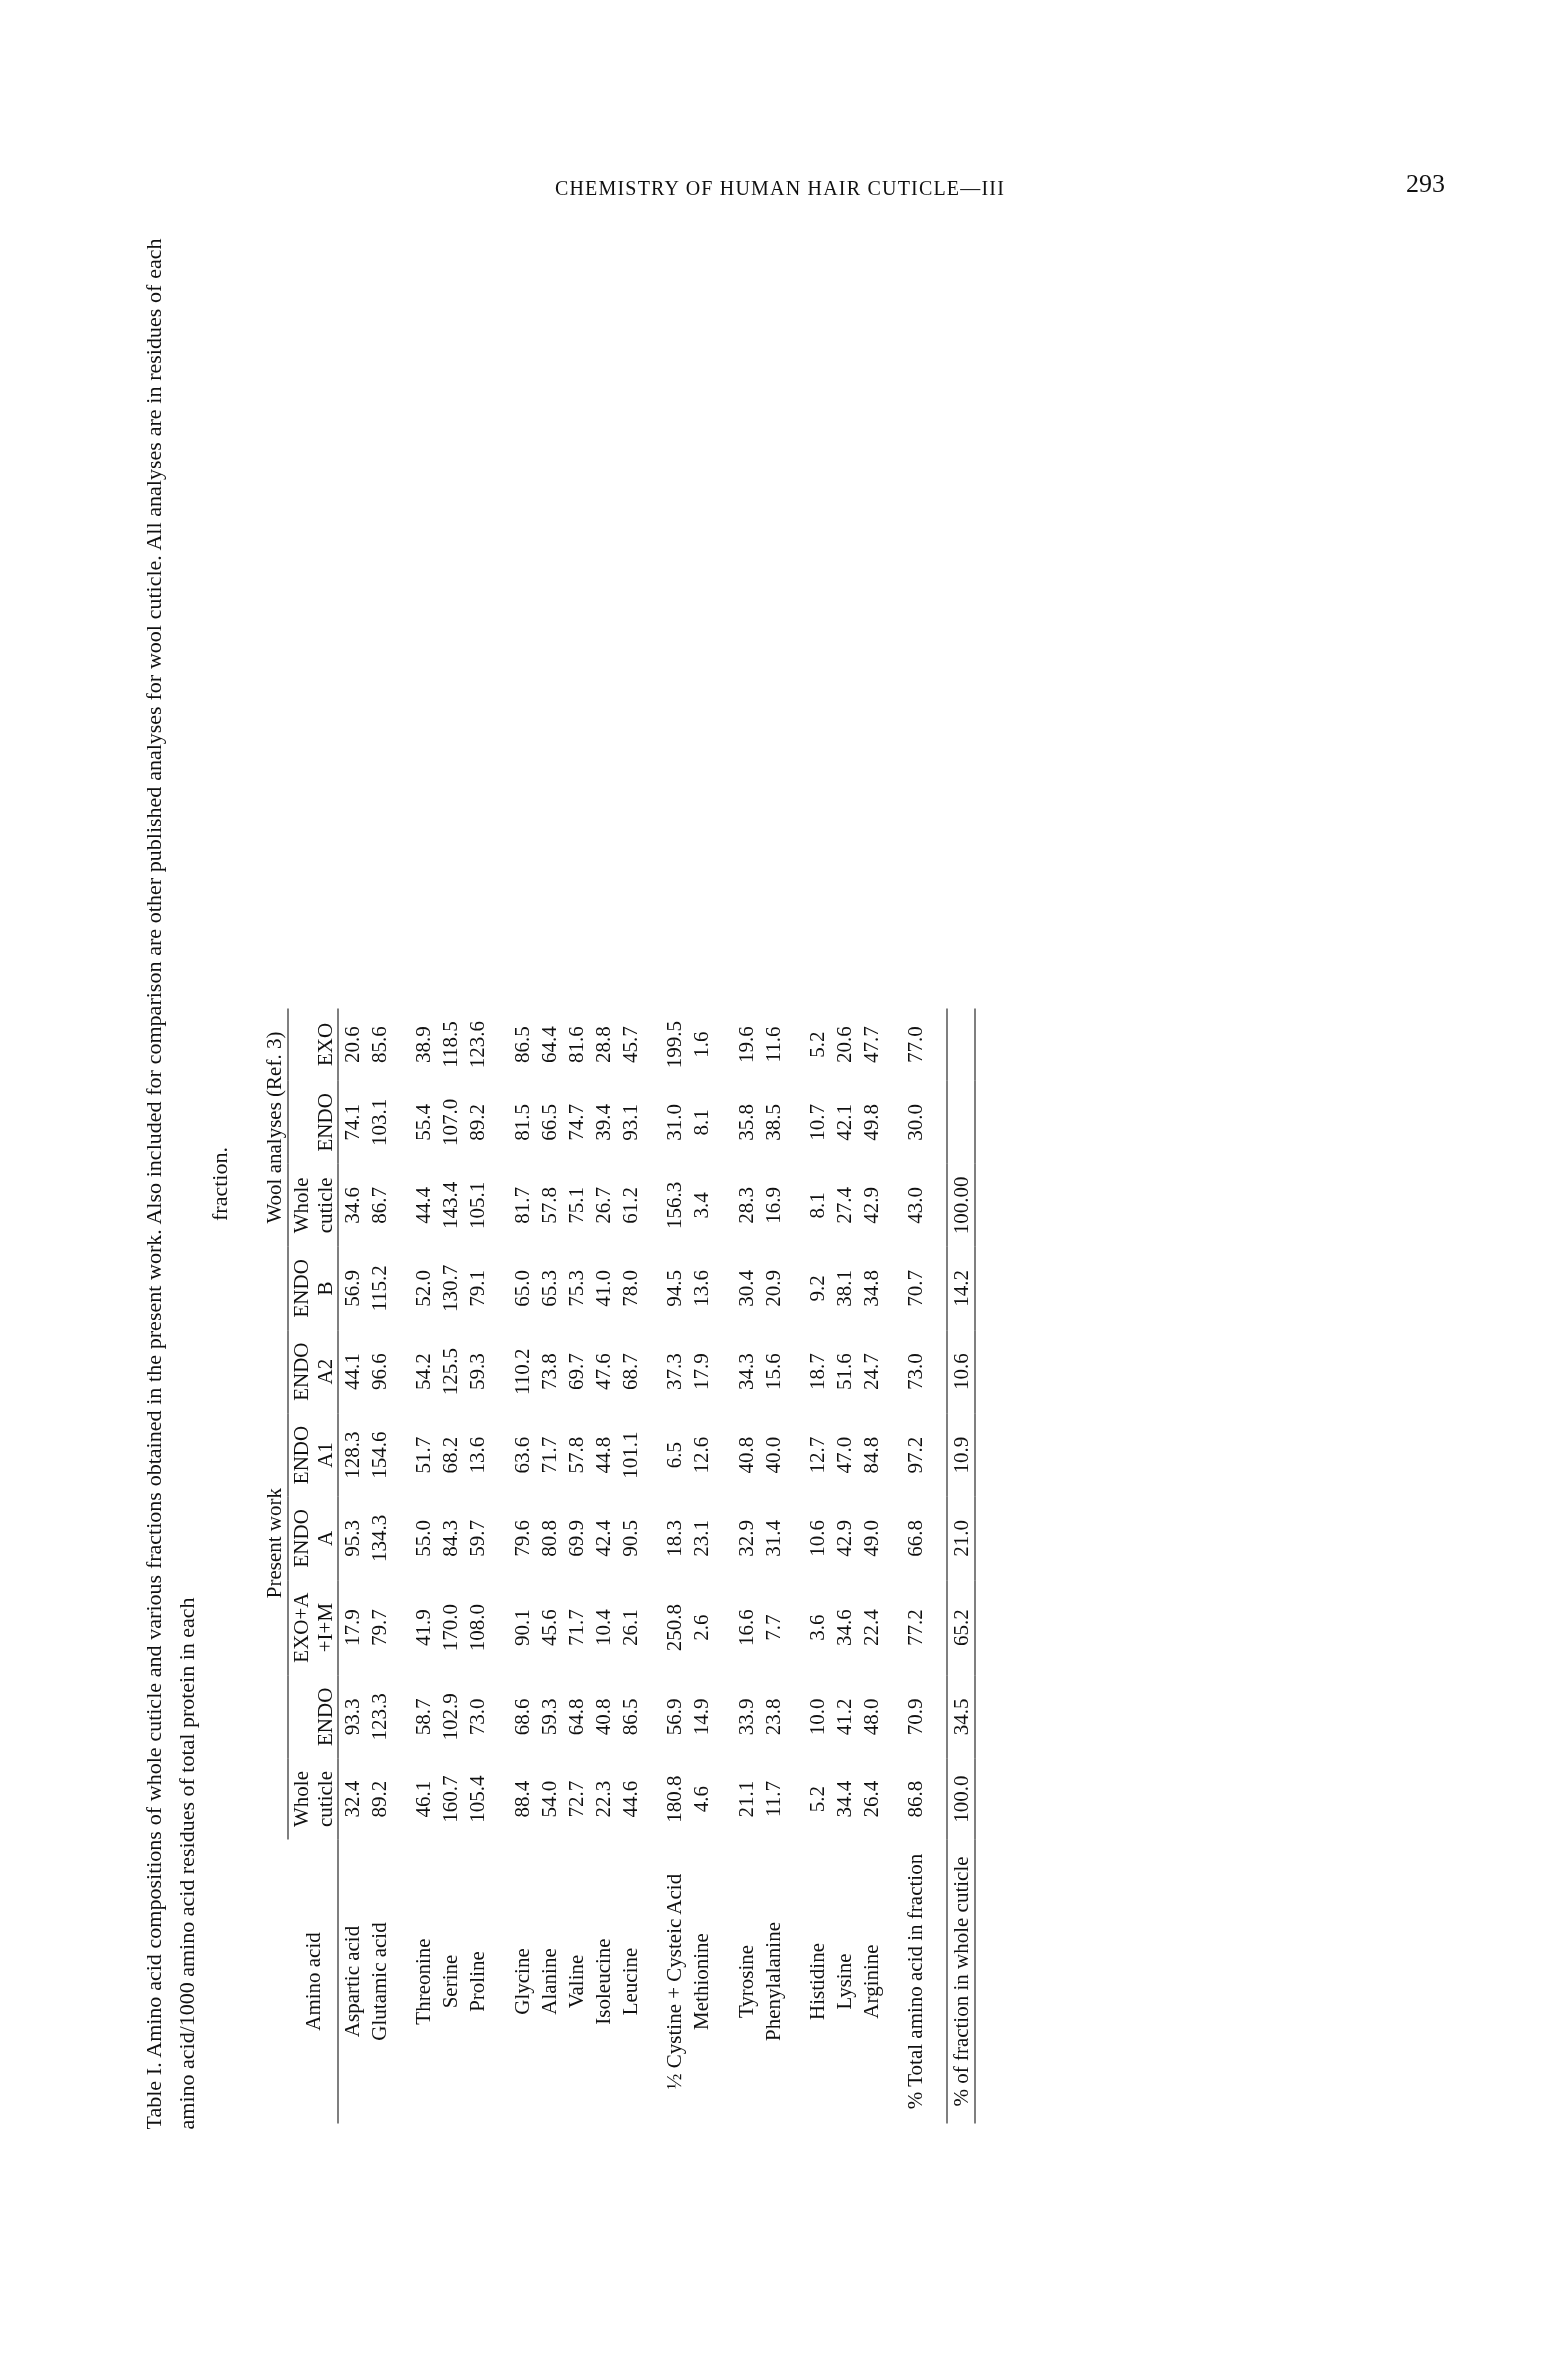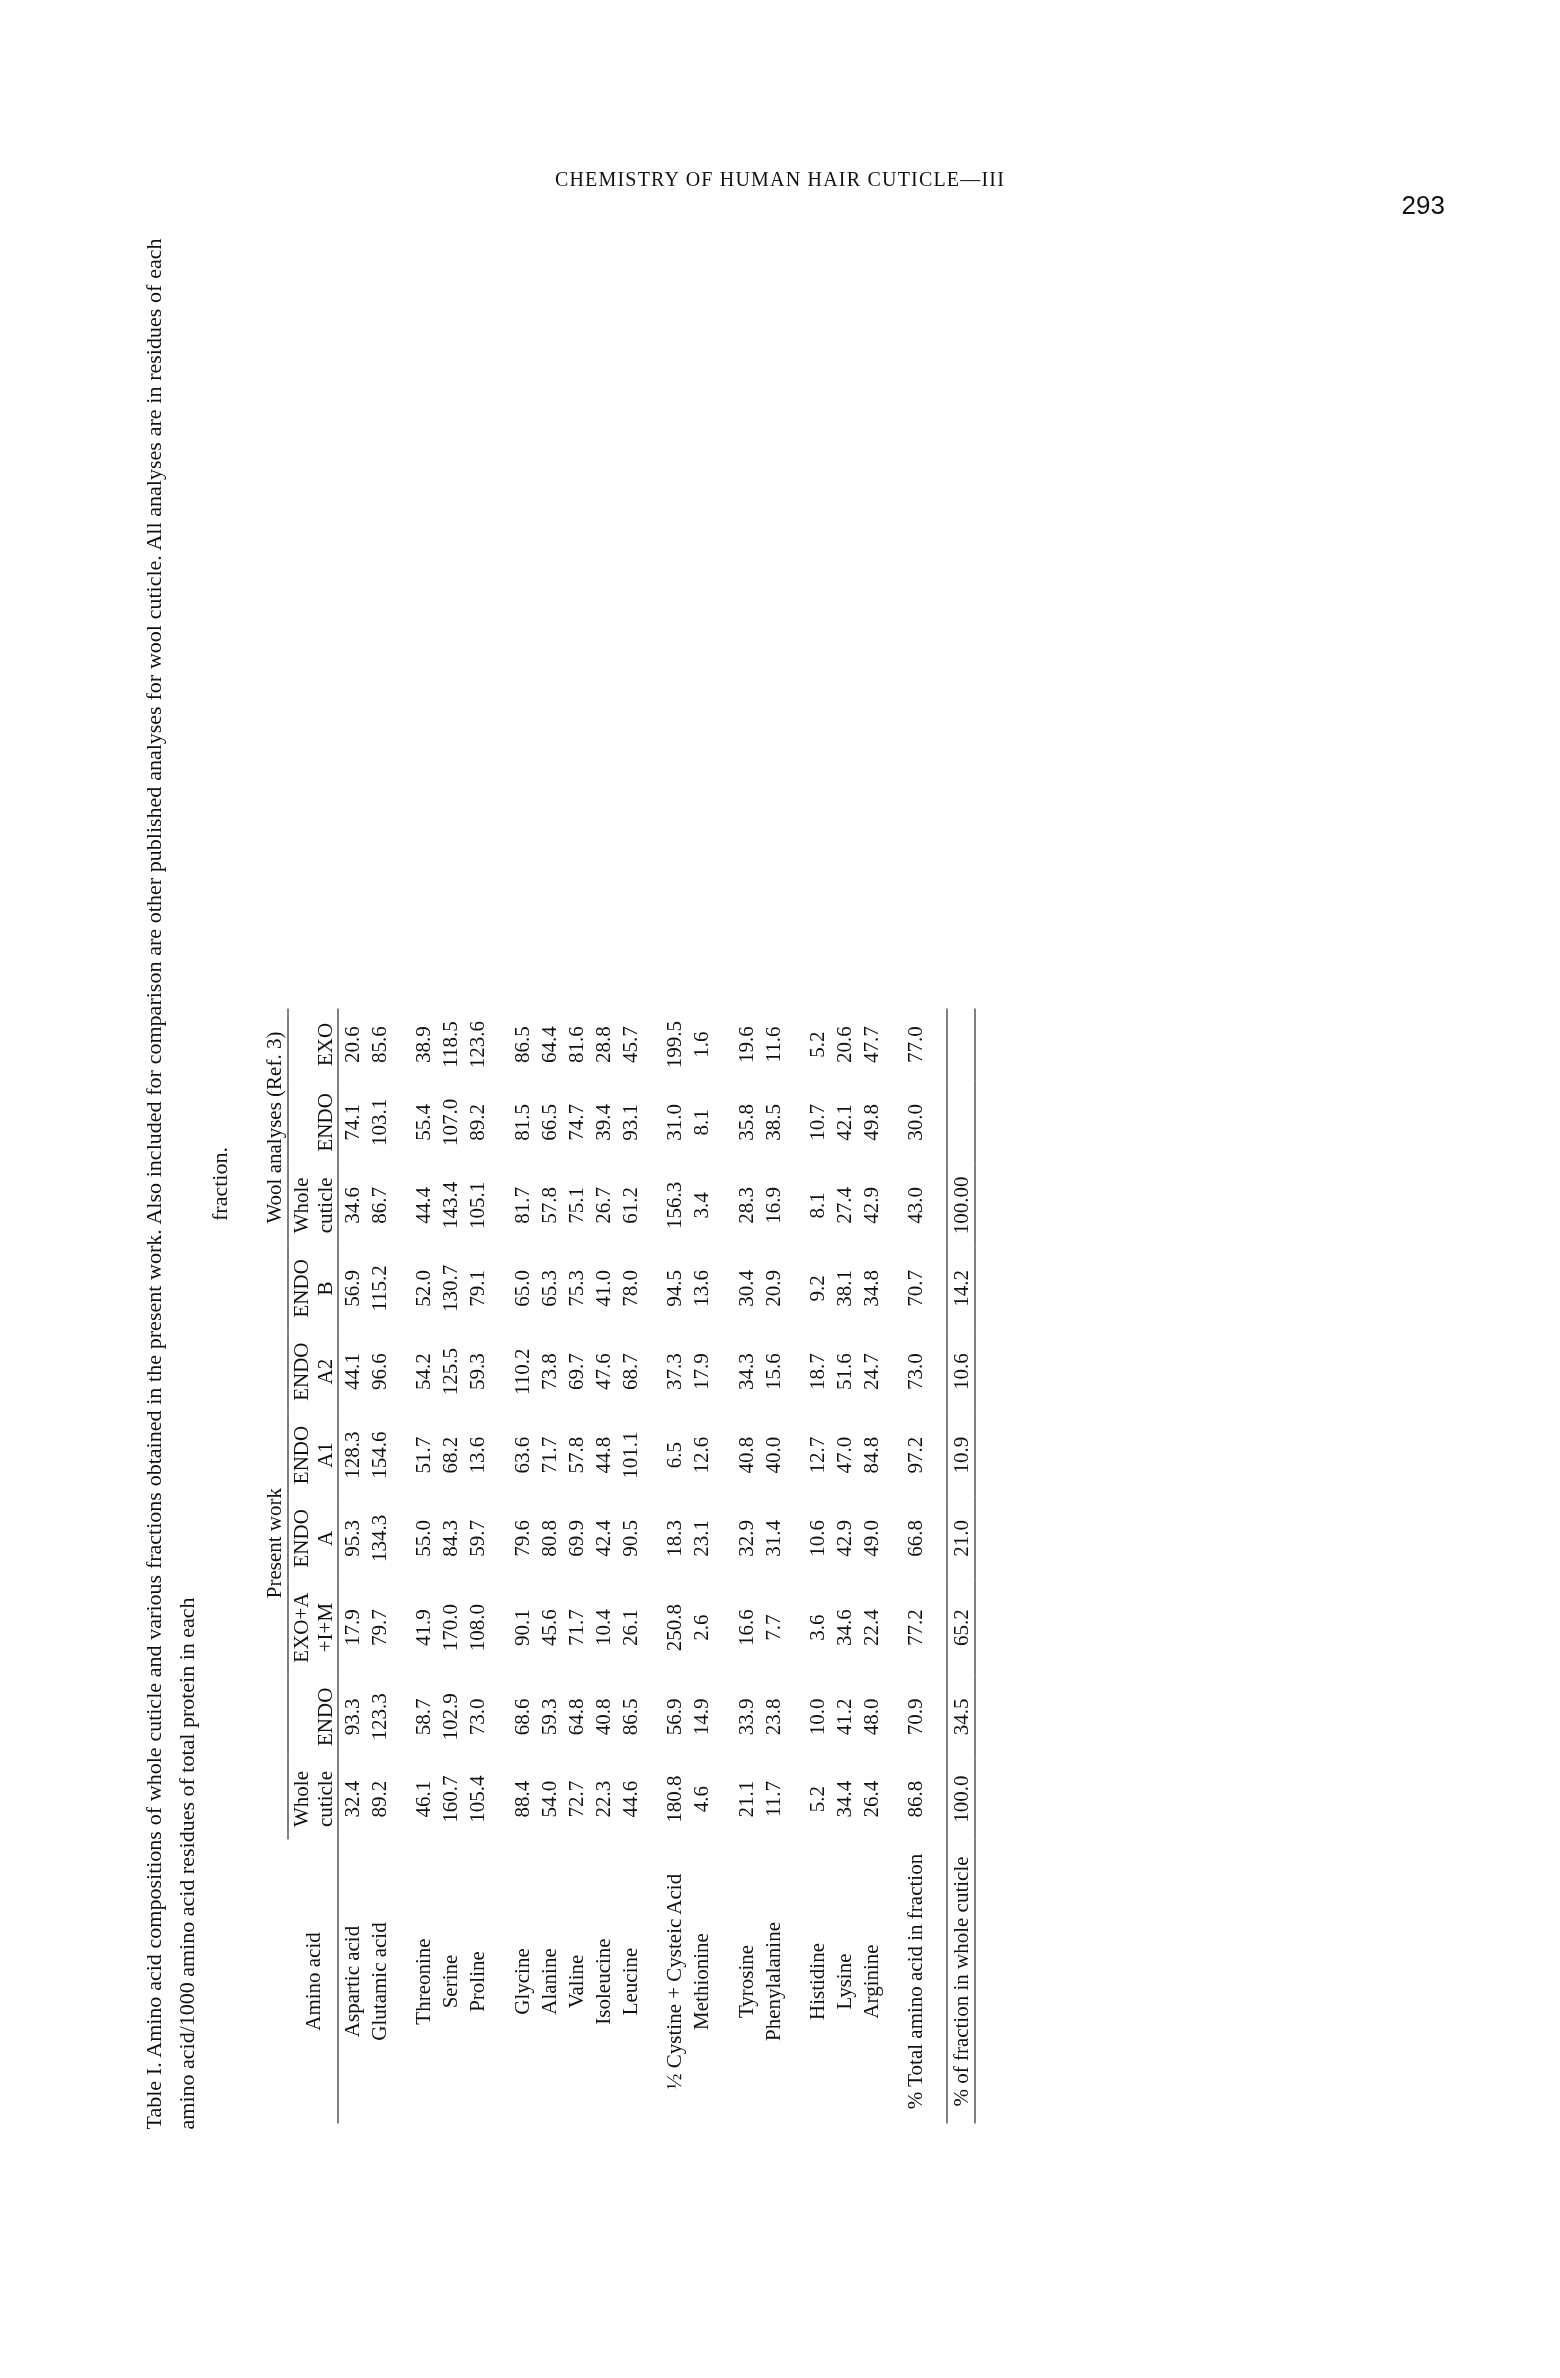--- a/index.html
+++ b/index.html
@@ -12,34 +12,34 @@
     height: 2379px;
     position: relative;
     font-family: "Liberation Serif", serif;
     color: #111;
     overflow: hidden;
   }
 
   
   .running-head {
     position: absolute;
-    top: 168px;
+    top: 177px;
     left: 0;
     width: 1560px;
     text-align: center;
     font-family: "Liberation Serif", serif;
     font-size: 20px;
     letter-spacing: 1.2px;
   }
   .page-number {
     position: absolute;
-    top: 190px;
+    top: 169px;
     right: 115px;
     font-size: 26px;
-    font-family: Liberation Sans, sans-serif;
+    font-family: Liberation Serif, serif;
   }
 
   
   .rotated-wrap {
     position: absolute;
     left: 0;
     top: 0;
     width: 1560px;
     height: 2379px;
   }

